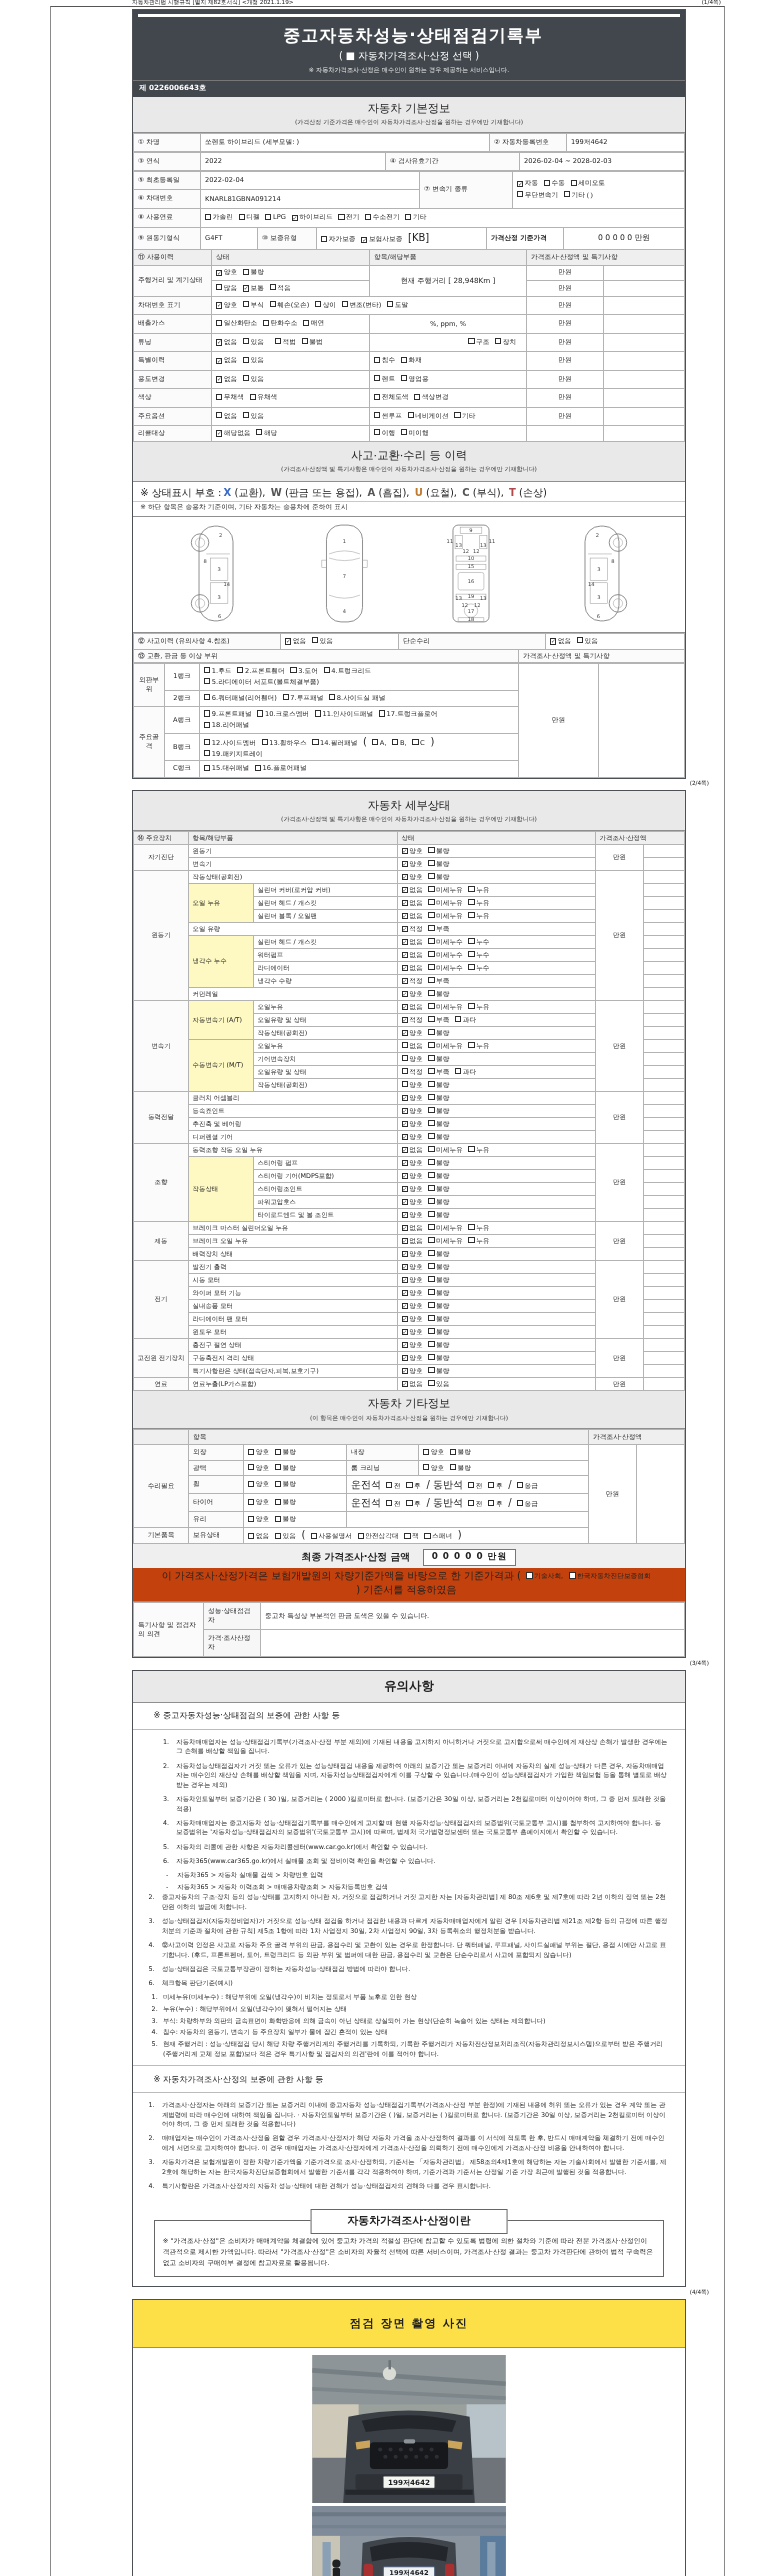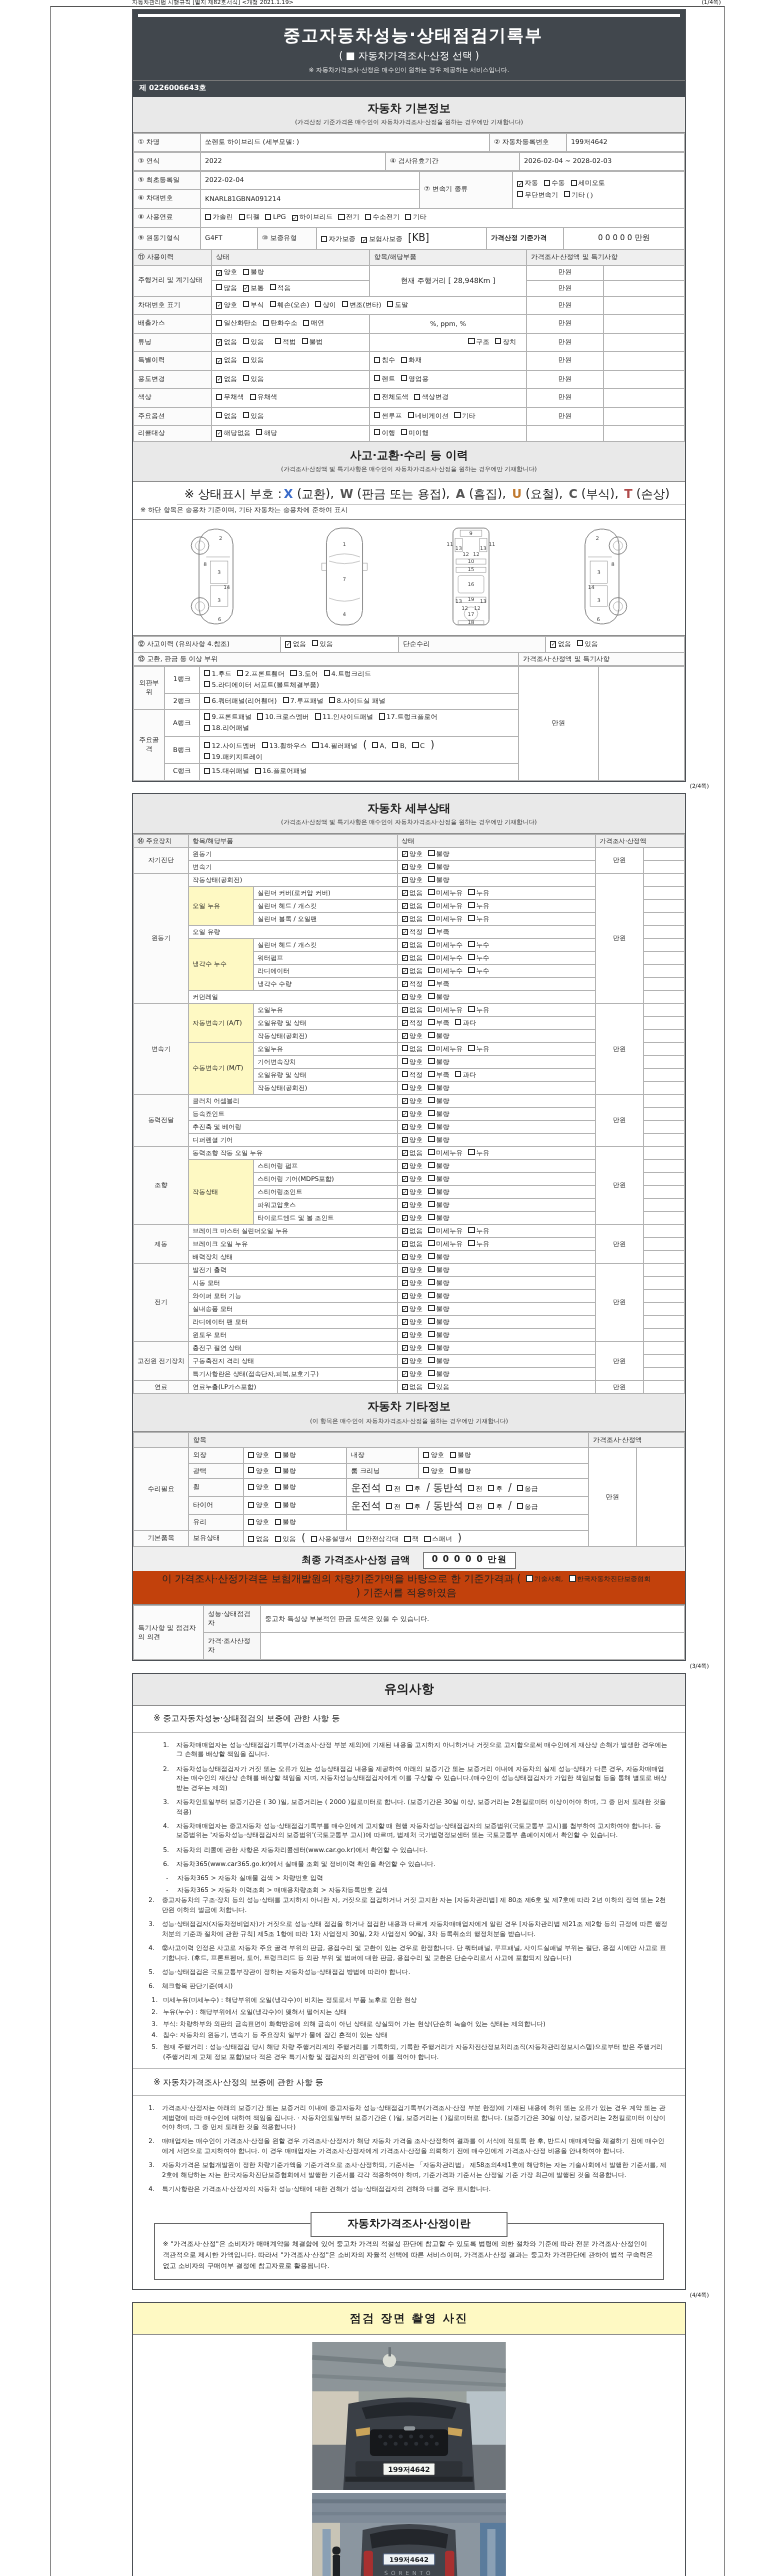--- a/index.html
+++ b/index.html
@@ -14,40 +14,40 @@
   .pgmark{width:659px;text-align:right;font-size:5.7px;padding:1.5px 3.1px 2.1px 0;color:#111;}
   
   .dark-head{background:#41474d;color:#fff;text-align:center;padding:3.1px 0 5.2px 0;}
   .white-strip{height:2.6px;background:#fff;margin:1px 5.2px 7.2px 5.2px;}
   .dh-title{font-size:17px;font-weight:bold;letter-spacing:1px;padding-left:8px;}
   .dh-sub{font-size:9.8px;margin-top:3.1px;}
   .dh-note{font-size:6.2px;margin-top:2.6px;color:#e8e8e8;}
   .doc-no{background:#41474d;color:#fff;font-size:7.2px;font-weight:bold;padding:2.1px 0 3.6px 6.2px;border-top:0.5px solid #777;}
   
   .sec-head{background:#e9e9e9;text-align:center;padding:4.1px 0 4.6px 0;border-bottom:0.5px solid #8f8f8f;}
-  .sec-title{font-size:11.3px;font-weight:bold;}
+  .sec-title{font-size:11.3px;font-weight:normal;}
   .sec-sub{font-size:6px;margin-top:2.1px;color:#333;}
   
   table{border-collapse:collapse;width:100%;table-layout:fixed;}
   td,th{border:0.5px solid #b3b3b3;font-size:6.7px;padding:1.5px 4.1px;vertical-align:middle;text-align:left;box-sizing:border-box;}
   .lab{background:#fbfbfb;}
   .cen{text-align:center;}
   .thead td{background:#efefef;font-size:6.7px;padding:2.6px 4.1px;}
   .man{ text-align:center;color:#222;}
   .tbl-join{margin-top:-0.5px;}
   
   .cb{display:inline-block;width:6.2px;height:6.2px;border:0.8px solid #2e2e2e;background:#fff;
       font-size:5.7px;line-height:5.7px;text-align:center;vertical-align:-0.5px;margin-right:1.5px;
       font-weight:bold;color:#111;box-sizing:border-box;}
   .seg{margin-right:5.7px;white-space:nowrap;font-size:6.7px;display:inline-block;}
   .segtxt{margin-right:5.2px;font-size:10px;display:inline-block;}
   .h36 td{height:18.5px;}
   .h30 td{height:15.5px;}
   
-  .legend{padding:4.1px 7.2px 1px 7.2px;font-size:12px;border-bottom:0.5px solid #c9c9c9;margin-left:44px;}
+  .legend{padding:4.1px 7.2px 1px 7.2px;font-size:10px;border-bottom:0.5px solid #c9c9c9;}
   .legend2{padding:1px 7.2px 4.1px 7.2px;font-size:6.7px;border-bottom:0.5px solid #8f8f8f;}
   .lg-code{font-weight:bold;margin-left:2.1px;}
   
   .diagrams{display:flex;justify-content:space-around;align-items:center;padding:5.2px 15.5px 7.2px 15.5px;border-bottom:0.5px solid #8f8f8f;}
   .diag svg{display:block;}
   .car-line{fill:none;stroke:#777;stroke-width:1.6;}
   .car-line2{fill:none;stroke:#999;stroke-width:1;}
   .dnum{font-size:10px;fill:#444;text-anchor:middle;font-family:"DejaVu Sans",sans-serif;}
   
   .detail-tbl td{height:13px;padding:0.5px 3.6px;font-size:6.4px;}
@@ -71,21 +71,21 @@
   .n-text{font-size:6.4px;line-height:1.5;}
   .ind1{margin-left:14.4px;}
   .n-sub{margin:2.1px 0 1px 3.1px;display:flex;}
   .n-sub .n-num{width:11.3px;}
   
   .pbox{border:0.5px solid #666;margin:18.5px 20.6px 9.3px 20.6px;padding:15.5px 8.2px 7.2px 8.2px;position:relative;}
   .pbox-title{position:absolute;top:-12.4px;left:50%;transform:translateX(-50%);background:#fff;border:0.5px solid #666;
               padding:4.6px 36px;font-size:10.8px;font-weight:bold;white-space:nowrap;}
   .pbox-body{font-size:6.7px;line-height:1.6;}
   
-  .photo-head{background:#fef9c3;text-align:center;font-size:11.3px;font-weight:bold;padding:8px 0;border-bottom:0.5px solid #8f8f8f;letter-spacing:1.5px;}
+  .photo-head{background:#fde047;text-align:center;font-size:11.3px;font-weight:bold;padding:16px 0;border-bottom:0.5px solid #8f8f8f;letter-spacing:1.5px;}
   .photo-wrap{display:flex;flex-direction:column;align-items:center;padding:7.2px 0 6.2px 0;gap:3.1px;border-bottom:0.5px solid #8f8f8f;}
 </style>
 </head>
 <body>
 
 <div class="sheet">
   <div class="meta-row">
     <span class="meta-left">자동차관리법 시행규칙 [별지 제82호서식] &lt;개정 2021.1.19&gt;</span>
     <span class="meta-right">(1/4쪽)</span>
   </div>

